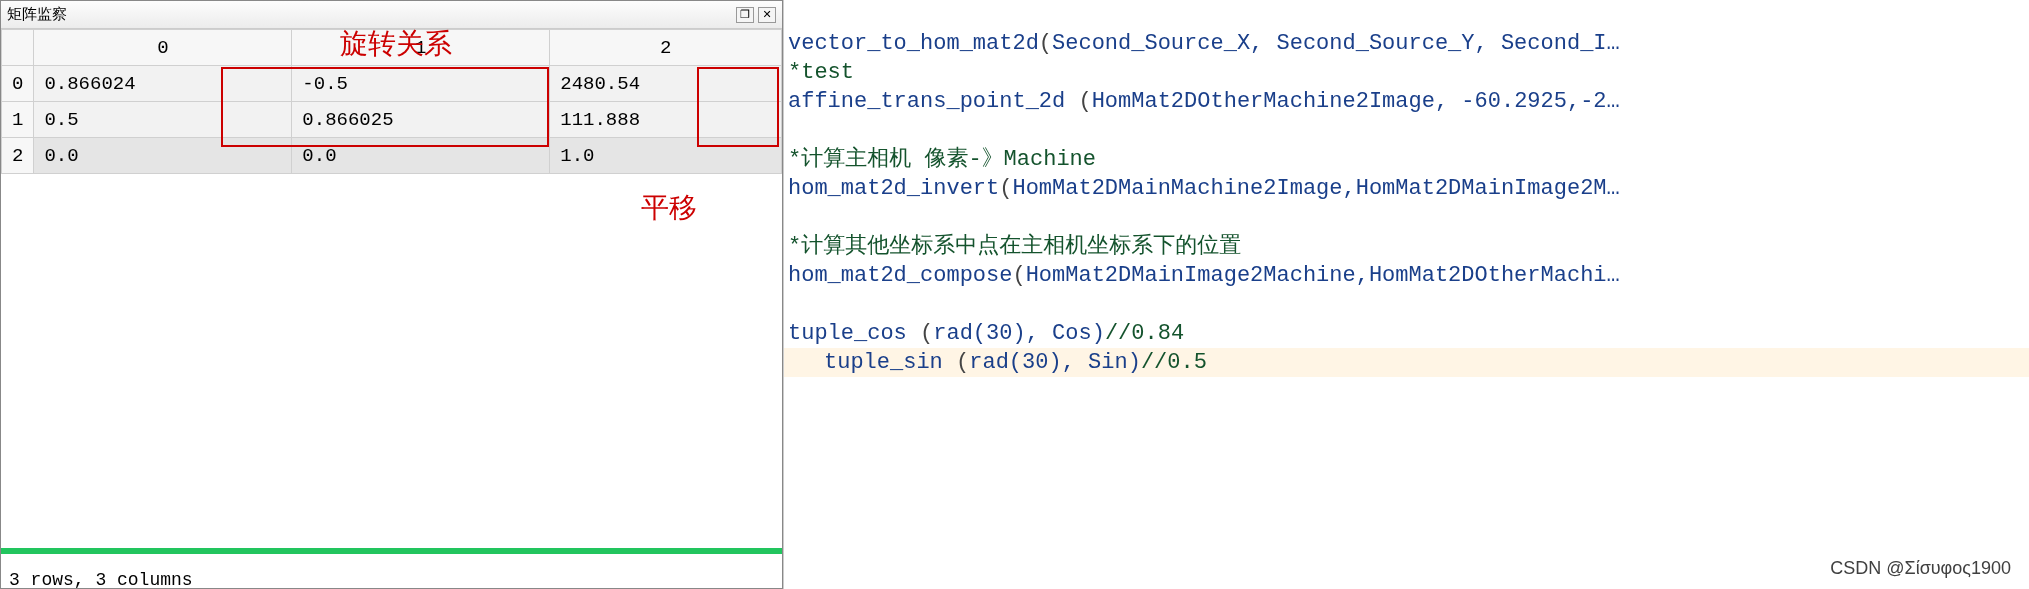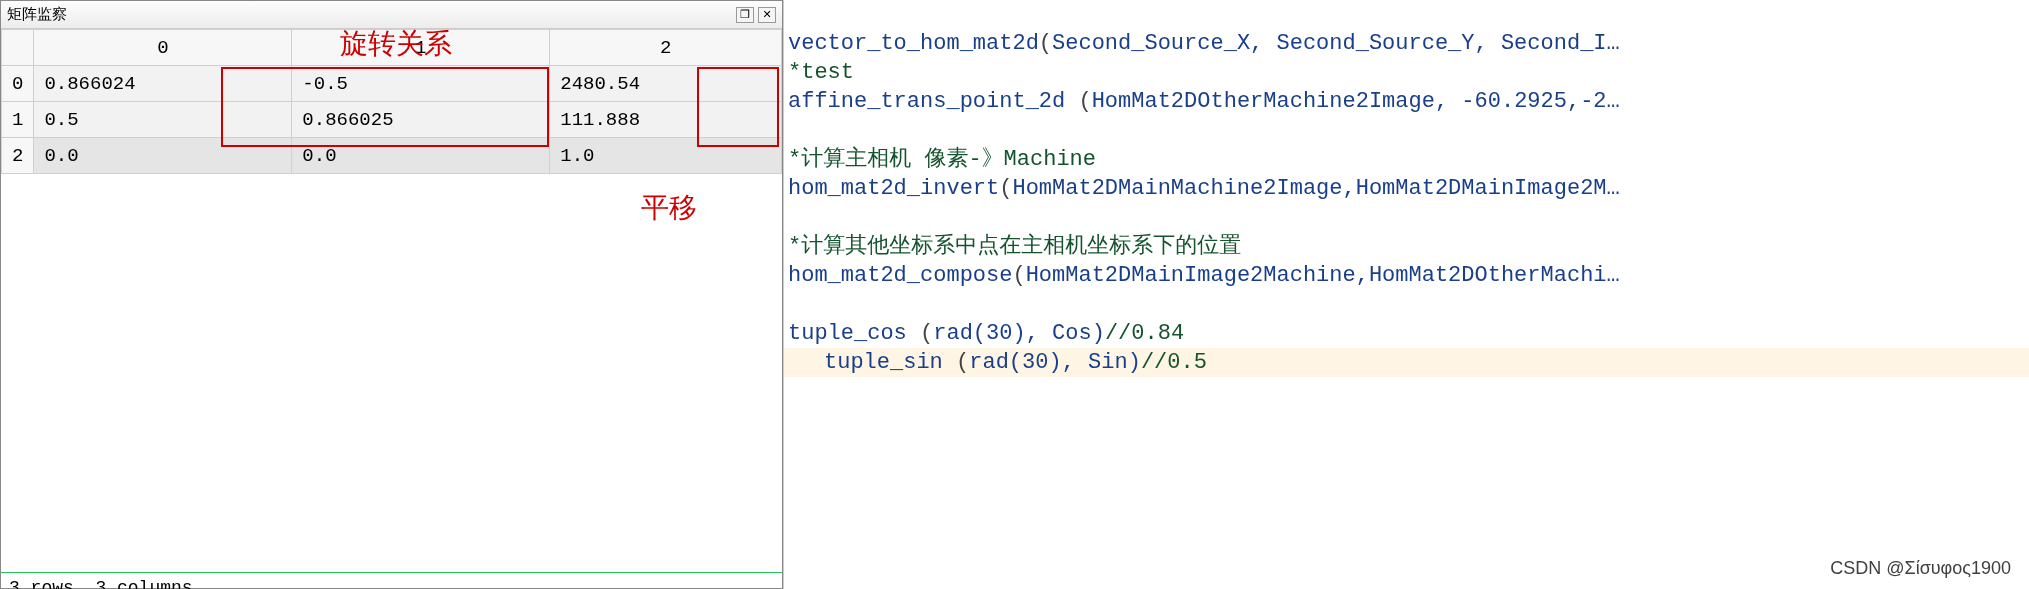--- a/index.html
+++ b/index.html
@@ -57,25 +57,25 @@
   text-align: left;
   font-weight: normal;
 }
 .matrix-grid .corner { background: #f7f7f7; width: 26px; }
 .matrix-grid thead th { background: #f7f7f7; text-align: center; }
 .matrix-grid tbody th { background: #f7f7f7; text-align: center; width: 26px; }
 .matrix-grid tbody td { background: #e5e5e5; }
 .matrix-grid tbody tr:nth-child(1) td,
 .matrix-grid tbody tr:nth-child(2) td { background: #f2f2f2; }
 .matrix-status {
-  border-top: 1px solid #22c55e;
-  padding: 5px 8px;
+  border-top: 6px solid #22c55e;
+  padding: 16px 8px;
   font-family: "Courier New", monospace;
   font-size: 18px;
-  height: 16px;
+  height: 40px;
 }
 
 
 .anno-box {
   position: absolute;
   border: 2px solid #cc0000;
   pointer-events: none;
 }
 .anno-label {
   position: absolute;

